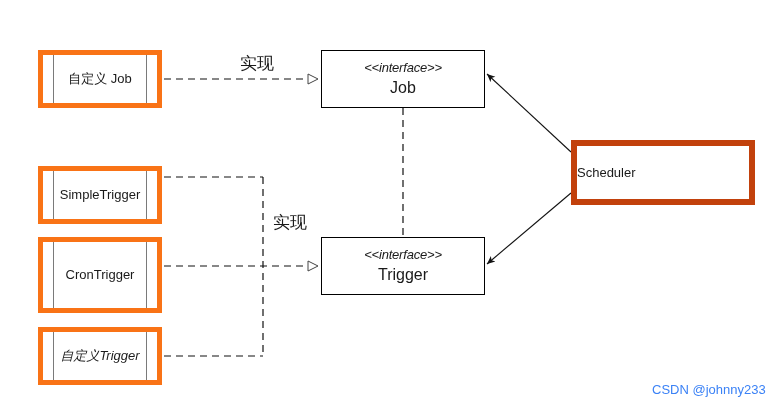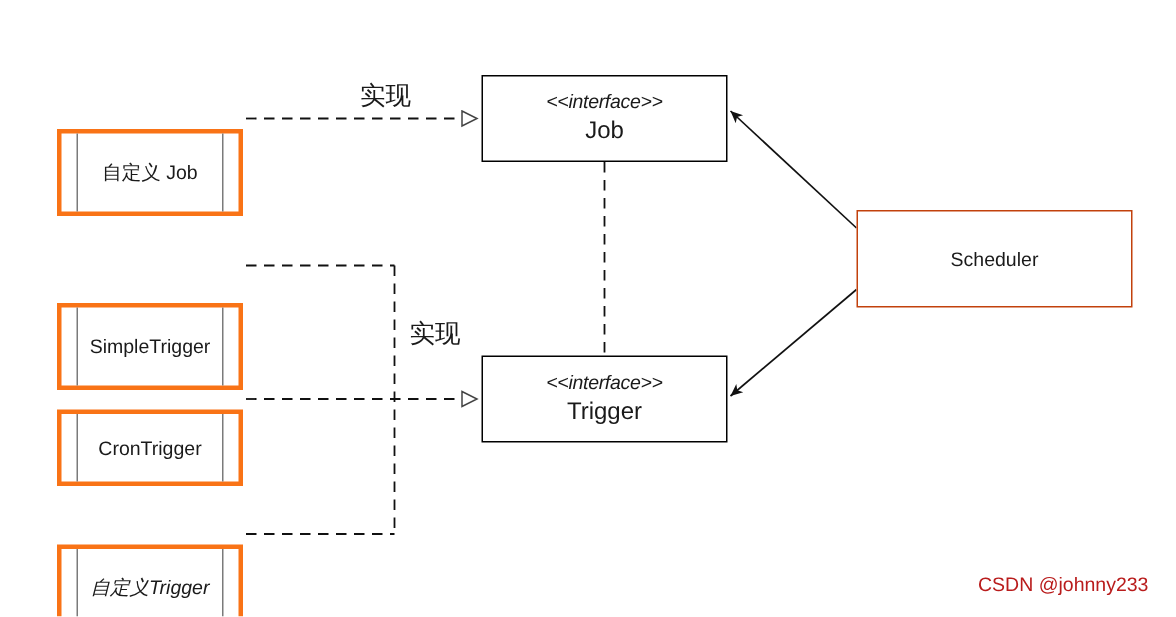--- a/index.html
+++ b/index.html
@@ -24,26 +24,25 @@
     top: 0;
     width: 784px;
     height: 411px;
     pointer-events: none;
   }
 
   
   .component-box {
     position: absolute;
     box-sizing: border-box;
-    border: 3px solid #f97316;
+    border: 5px solid #f97316;
     background: #ffffff;
     display: flex;
     align-items: center;
     justify-content: center;
-    margin-top: 36px;
   }
   .component-box .bar {
     position: absolute;
     top: 0;
     bottom: 0;
     width: 0;
     border-left: 1px solid #7a7a7a;
   }
   .component-box .bar.left  { left: 10px; }
   .component-box .bar.right { right: 10px; }
@@ -80,46 +79,46 @@
     font-size: 16px;
     color: #1a1a1a;
     line-height: 1.35;
     white-space: nowrap;
   }
 
   
   .plain-box {
     position: absolute;
     box-sizing: border-box;
-    border: 1px solid #c2410c;
+    border: 6px solid #c2410c;
     background: #ffffff;
     display: flex;
     align-items: center;
-    justify-content: center;
+    justify-content: flex-start;
   }
   .plain-box .pb-label {
     font-size: 13px;
     color: #1a1a1a;
     white-space: nowrap;
   }
 
   
   .edge-label {
     position: absolute;
     font-size: 17px;
     color: #1a1a1a;
     background: transparent;
     white-space: nowrap;
   }
 
   
   .watermark {
     position: absolute;
     font-size: 13px;
-    color: #b91c1c;
+    color: #3b82f6;
     white-space: nowrap;
   }
 </style>
 </head>
 <body>
 
 <div id="canvas">
 
   <svg id="edges" viewBox="0 0 784 411" width="784" height="411">
     <defs>
@@ -163,21 +162,21 @@
     <span class="bar right"></span>
     <span class="cb-label">自定义 Job</span>
   </div>
 
   <div class="component-box" style="left:38px; top:166px; width:124px; height:58px;">
     <span class="bar left"></span>
     <span class="bar right"></span>
     <span class="cb-label">SimpleTrigger</span>
   </div>
 
-  <div class="component-box" style="left:38px; top:237px; width:124px; height:51px;">
+  <div class="component-box" style="left:38px; top:237px; width:124px; height:76px;">
     <span class="bar left"></span>
     <span class="bar right"></span>
     <span class="cb-label">CronTrigger</span>
   </div>
 
   <div class="component-box" style="left:38px; top:327px; width:124px; height:58px;font-style:italic;">
     <span class="bar left"></span>
     <span class="bar right"></span>
     <span class="cb-label">自定义Trigger</span>
   </div>

